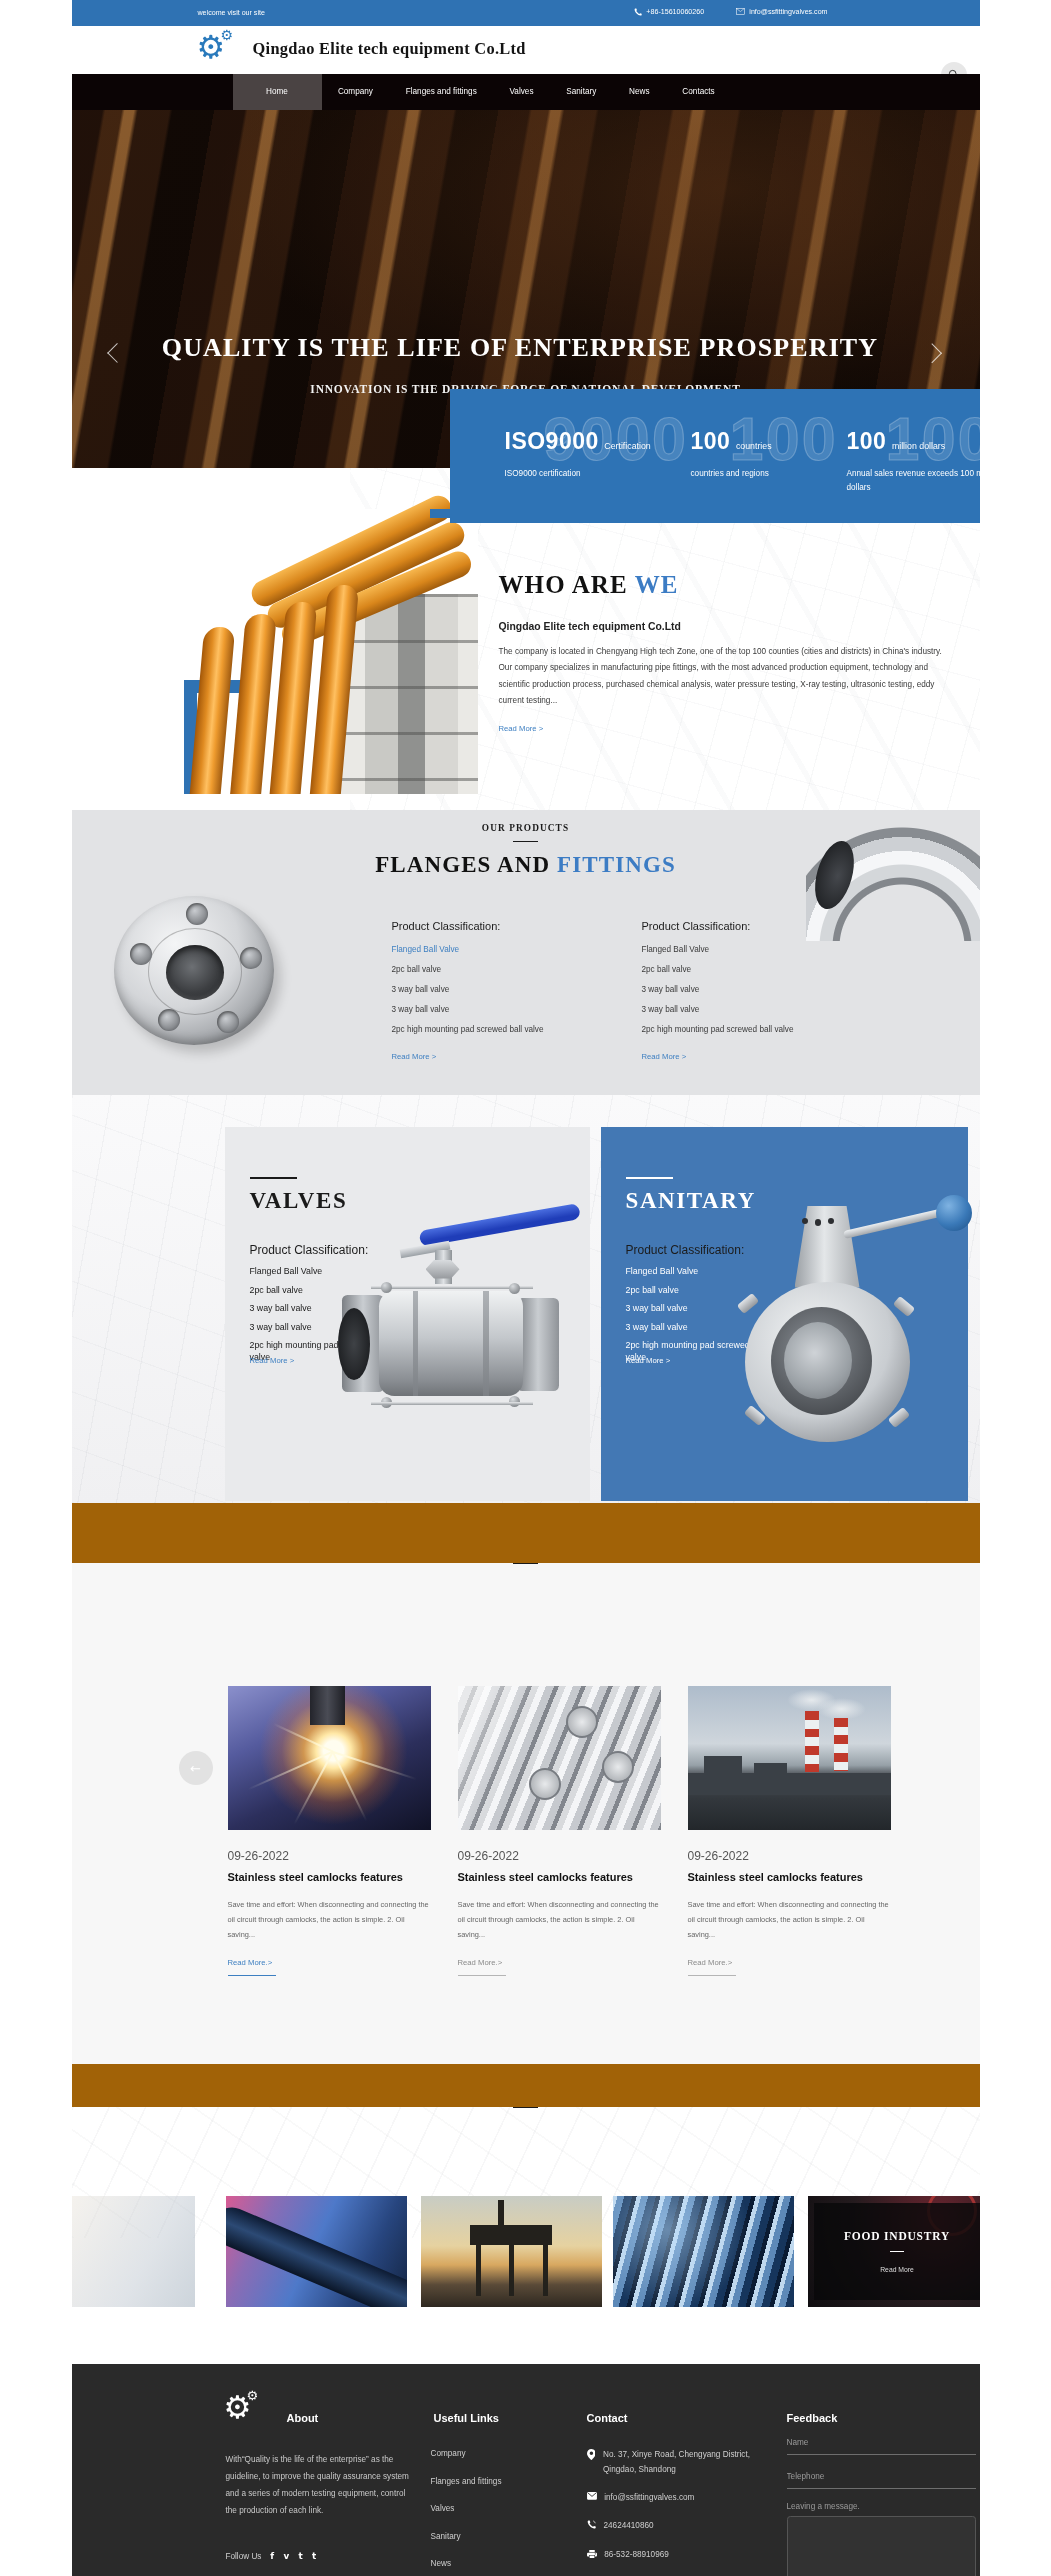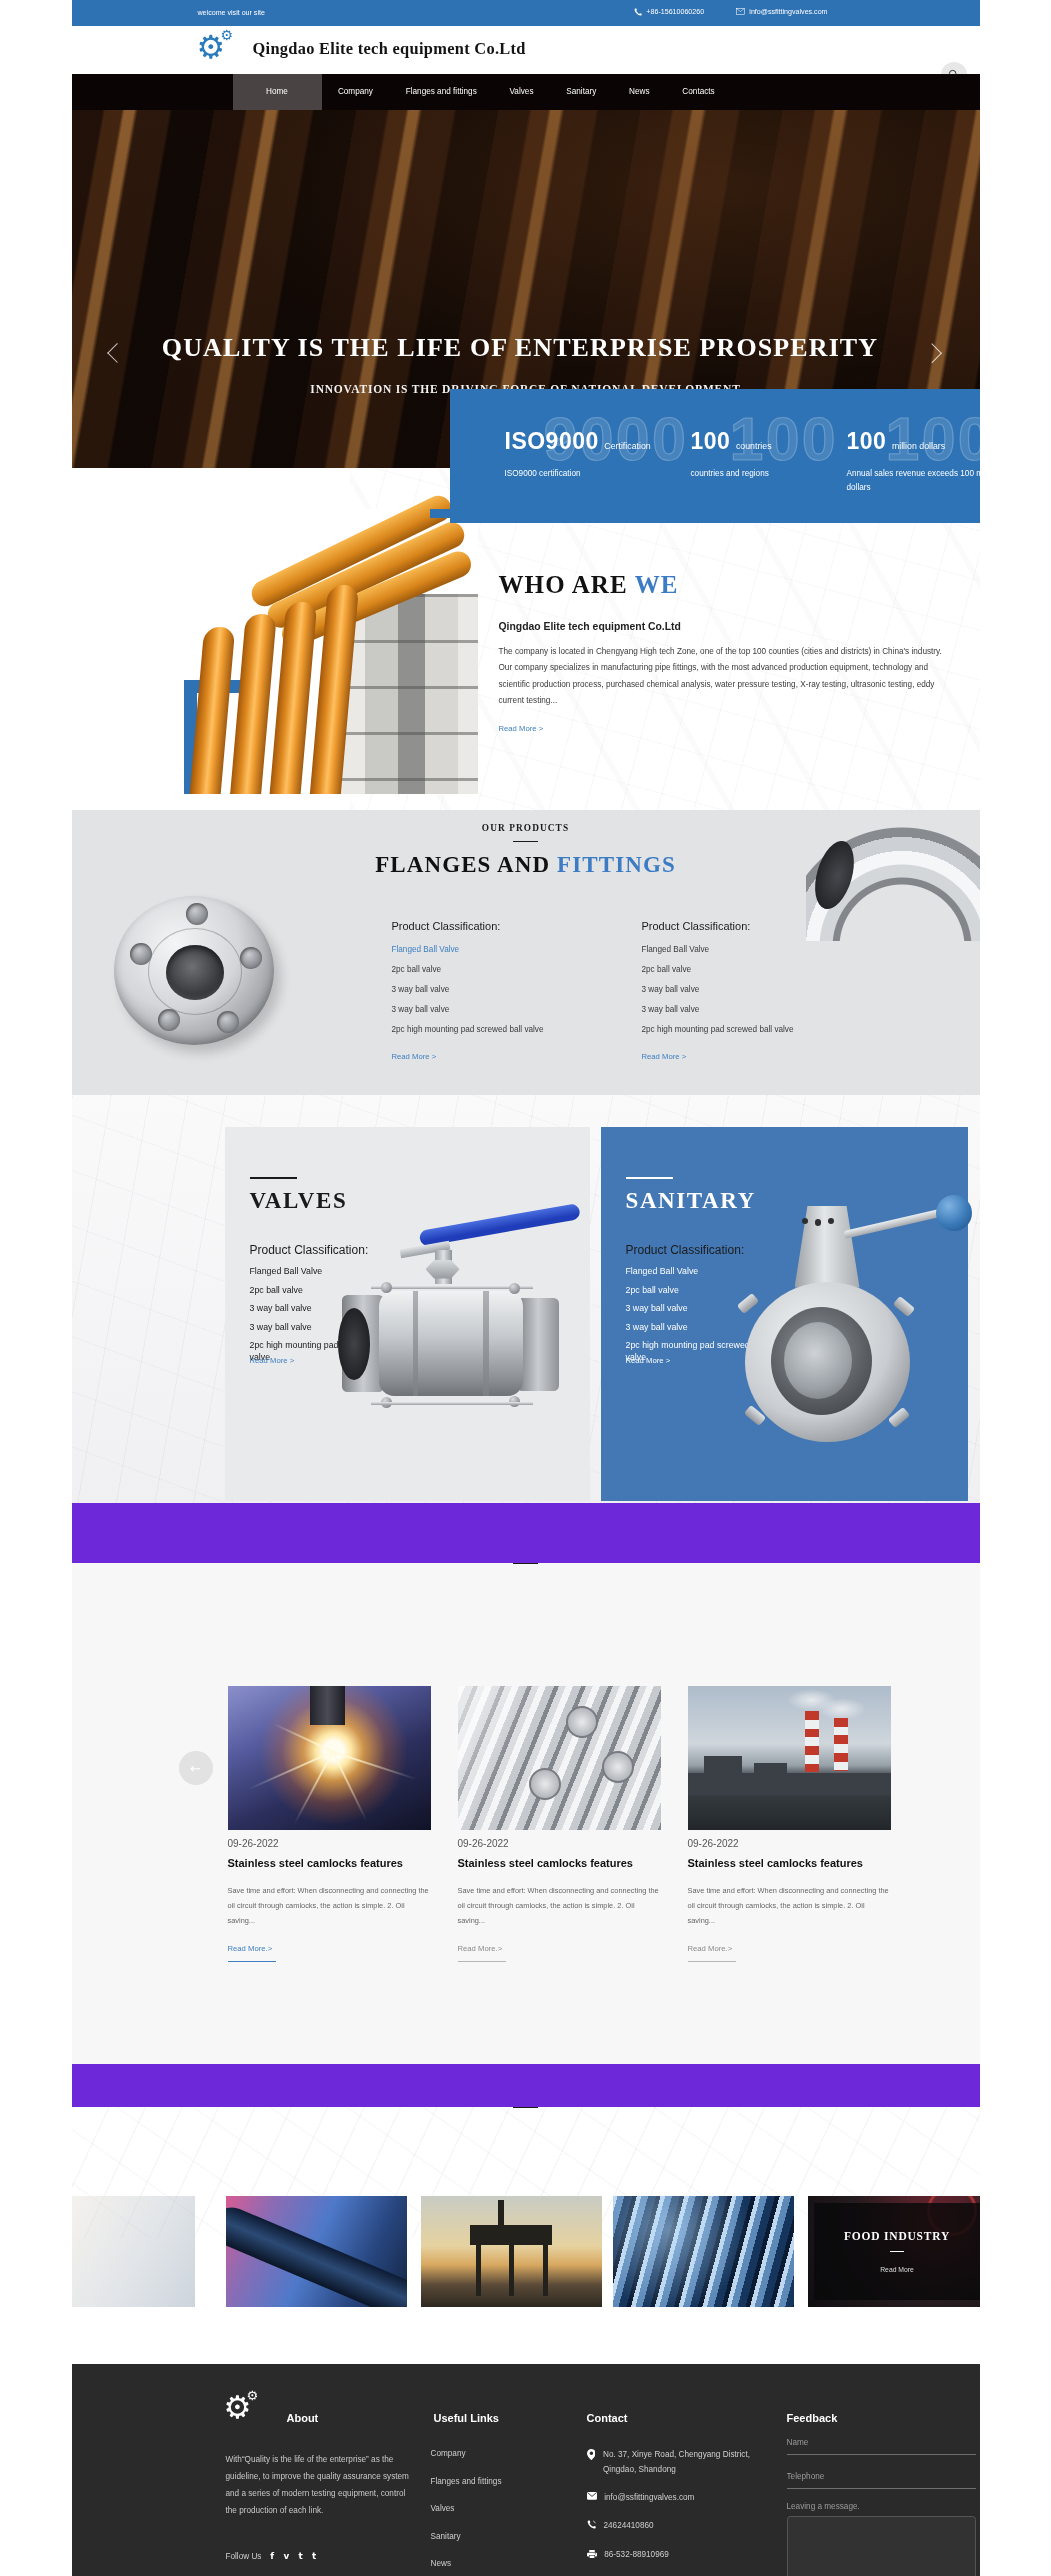--- a/index.html
+++ b/index.html
@@ -1,17 +1,17 @@
 <!DOCTYPE html>
 <html style="font-size:8.8px"><head>
 <meta charset="utf-8">
 <style>
   * { margin:0; padding:0; box-sizing:border-box; }
   body { font-family:"Liberation Sans", sans-serif; background:#fff; }
-  .page { position:relative; width:908px; height:2576px; overflow:hidden; background:#6d28d9; margin:0 auto; }
+  .page { position:relative; width:908px; height:2576px; overflow:hidden; background:#a16207; margin:0 auto; }
   .serif { font-family:"Liberation Serif","DejaVu Serif",serif; }
 
   
   .topbar { position:relative; height:26px; background:#2f72b3; color:#fff; font-size:7.1px; }
   .topbar .welcome { position:absolute; left:126px; top:8.8px; }
   .topbar .tb-right { position:absolute; right:152px; top:7.7px; display:flex; gap:32px; align-items:center; }
   .tb-item { display:flex; align-items:center; gap:4.4px; cursor:pointer; }
   .tb-item svg { display:block; }
 
   
@@ -161,21 +161,21 @@
     background:radial-gradient(circle at 45% 40%, #8f949a, #5d6166 55%, #36393d); }
   .b-tube { position:absolute; left:71px; top:123px; width:68px; height:77px; border-radius:50%;
     background:radial-gradient(circle at 45% 40%, #cfd3d7, #9aa0a5 60%, #6e7277); }
   .b-lug { position:absolute; width:20px; height:11px; border-radius:3.3px; background:linear-gradient(180deg,#e0e3e6,#93979c); }
 
   
   .news { position:relative; height:501px; background:#f7f7f7; }
   .news .head-divider { margin-top:60px; }
   .news-card { position:absolute; top:123px; width:203px; cursor:pointer; }
   .news-card .thumb { position:relative; width:203px; height:144px; overflow:hidden; }
-  .news-date { margin-top:8px; font-size:10px; color:#555; }
+  .news-date { margin-top:19px; font-size:12px; color:#555; }
   .news-title { margin-top:7.7px; font-size:11px; font-weight:bold; color:#111; }
   .news-excerpt { margin-top:14.2px; font-size:7.4px; line-height:15px; color:#666; }
   .news-rm { display:inline-block; margin-top:16.4px; padding-bottom:7.7px; font-size:7.7px; color:#8a8a8a; border-bottom:1.1px solid #b5b5b5; min-width:48px; }
   .news-card.first .news-rm { color:#3d7fc1; border-bottom-color:#3d7fc1; }
   .news-arrow { position:absolute; top:188px; width:34px; height:34px; border-radius:50%; display:flex; align-items:center; justify-content:center; cursor:pointer; color:#fff; font-size:13px; font-family:"DejaVu Sans",sans-serif; }
   .news-arrow.prev { left:107px; background:#e2e2e2; }
   .news-arrow.next { left:908px; background:#2f72b3; }
   .n1 { background:
     radial-gradient(circle at 52% 45%, #fffdf0 0 10px, #ffe8a6 17.5px, rgba(255,176,64,.75) 30px, rgba(250,120,30,.25) 52px, transparent 74px),
     linear-gradient(155deg,#8b90cc 0%,#555b9e 30%,#2c2f5c 60%,#101226 100%); }

